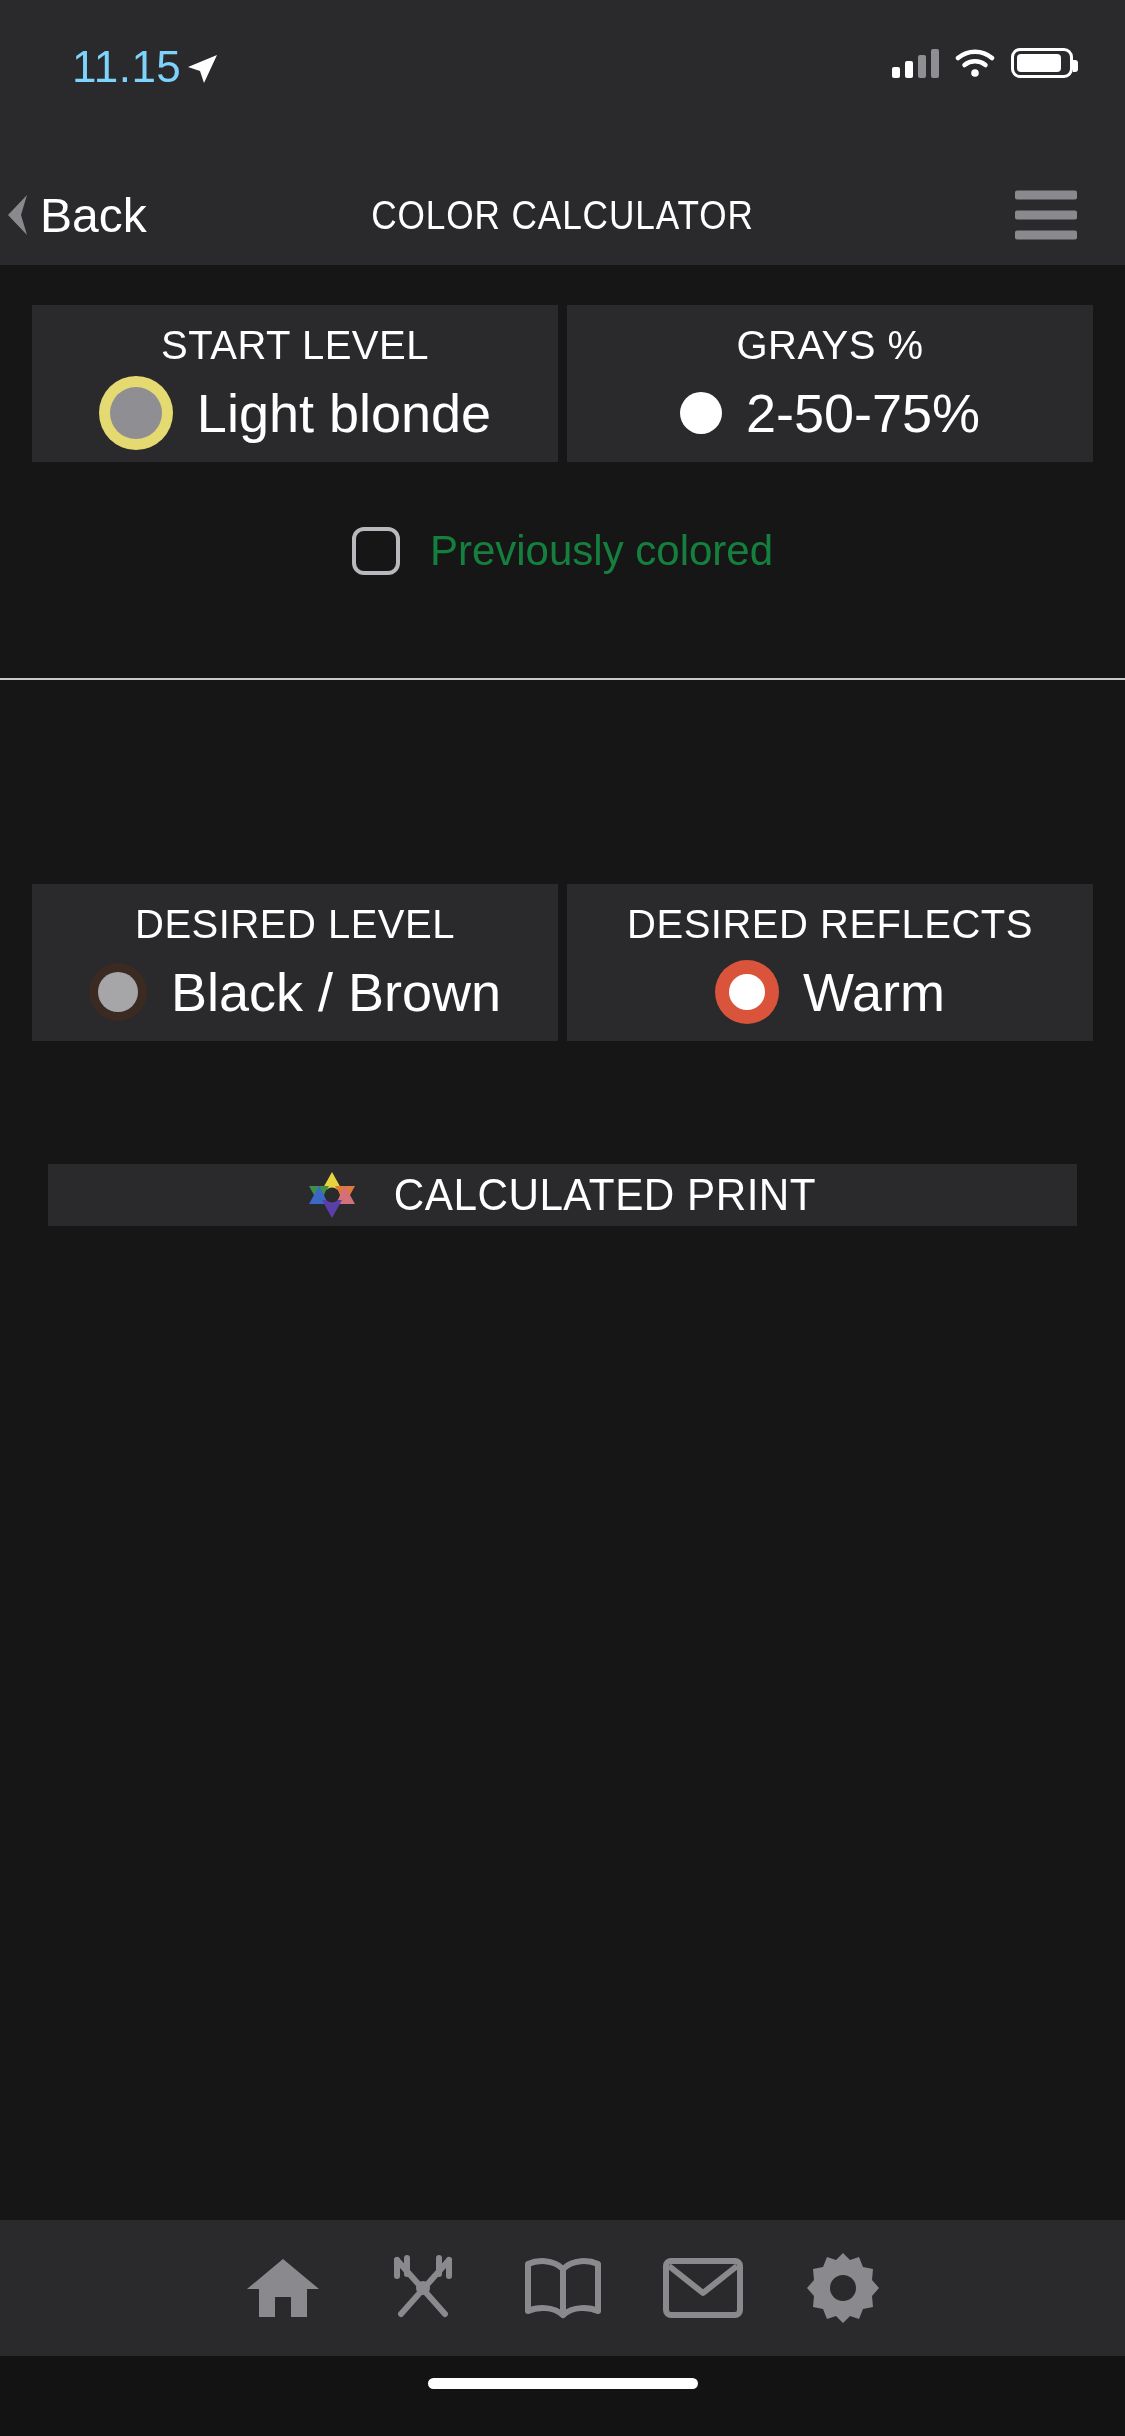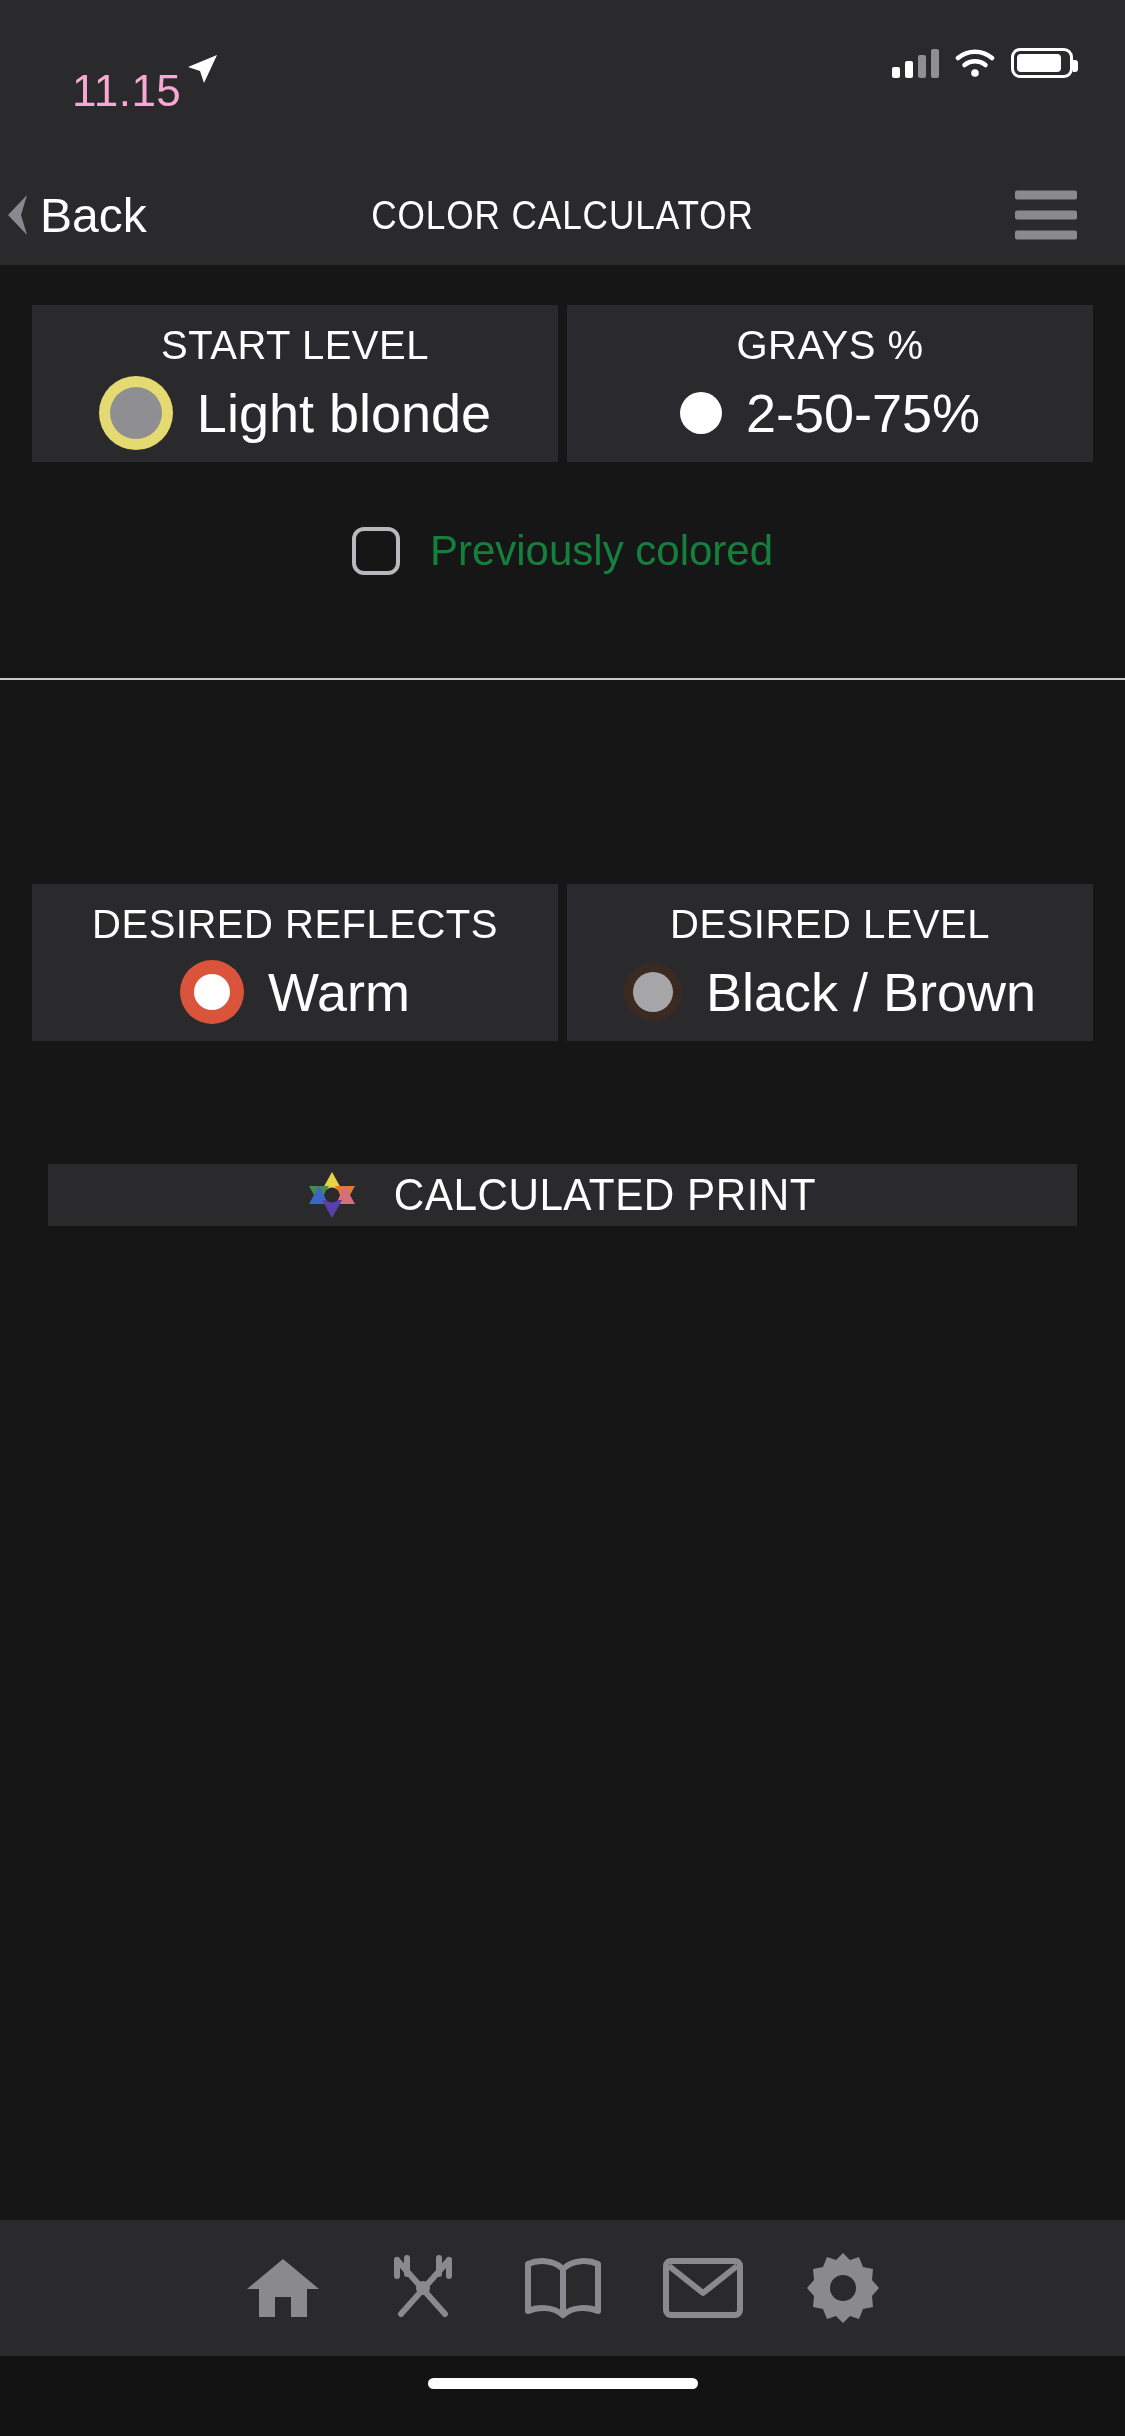--- a/index.html
+++ b/index.html
@@ -17,22 +17,22 @@
   }
 
   
   .statusbar {
     height:165px;
     background:#2a2a2c;
     position:relative;
     flex:0 0 165px;
   }
   .sb-time {
-    position:absolute; left:72px; top:66px;
-    font-size:44px; color:#f9a8d4;
+    position:absolute; left:72px; top:42px;
+    font-size:44px; color:#7dd3fc;
     letter-spacing:0.5px;
     font-family:"Liberation Sans", sans-serif;
   }
   .sb-loc {
     position:absolute; left:185px; top:52px;
     width:34px; height:34px;
   }
   .sb-right {
     position:absolute; right:52px; top:48px;
     display:flex; align-items:center; gap:16px;
@@ -270,31 +270,31 @@
     <div class="check-row">
       <span class="checkbox"></span>
       <span class="check-label">Previously colored</span>
     </div>
   </div>
 
   <div class="lower">
 
     <div class="card-row" style="top:204px;">
       <div class="card">
+        <div class="card-title">DESIRED LEVEL</div>
+        <div class="card-val-row">
+          <span class="swatch sw-blackbrown"></span>
+          <span class="card-val">Black / Brown</span>
+        </div>
+      </div>
+      <div class="card">
         <div class="card-title">DESIRED REFLECTS</div>
         <div class="card-val-row">
           <span class="swatch sw-warm"></span>
           <span class="card-val">Warm</span>
-        </div>
-      </div>
-      <div class="card">
-        <div class="card-title">DESIRED LEVEL</div>
-        <div class="card-val-row">
-          <span class="swatch sw-blackbrown"></span>
-          <span class="card-val">Black / Brown</span>
         </div>
       </div>
     </div>
 
     <div class="calc-wrap">
       <span class="calc-bar-l"></span>
       <div class="calc-btn">
         <svg width="62" height="62" viewBox="0 0 62 62">
           <polygon points="31,8 41,26 21,26" fill="#e8d341"></polygon>
           <polygon points="8,22 28,22 18,40" fill="#3f8f4a"></polygon>

